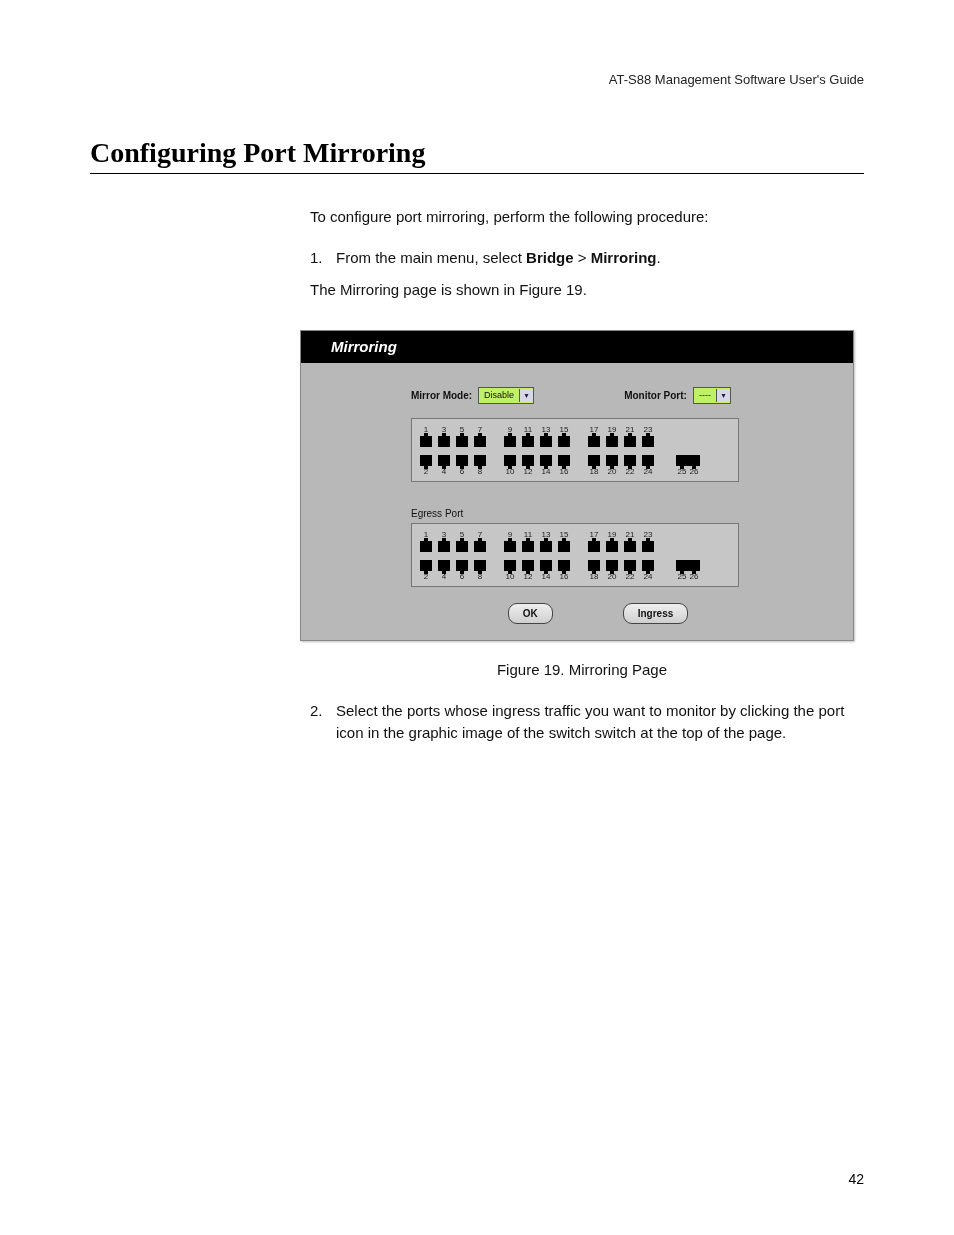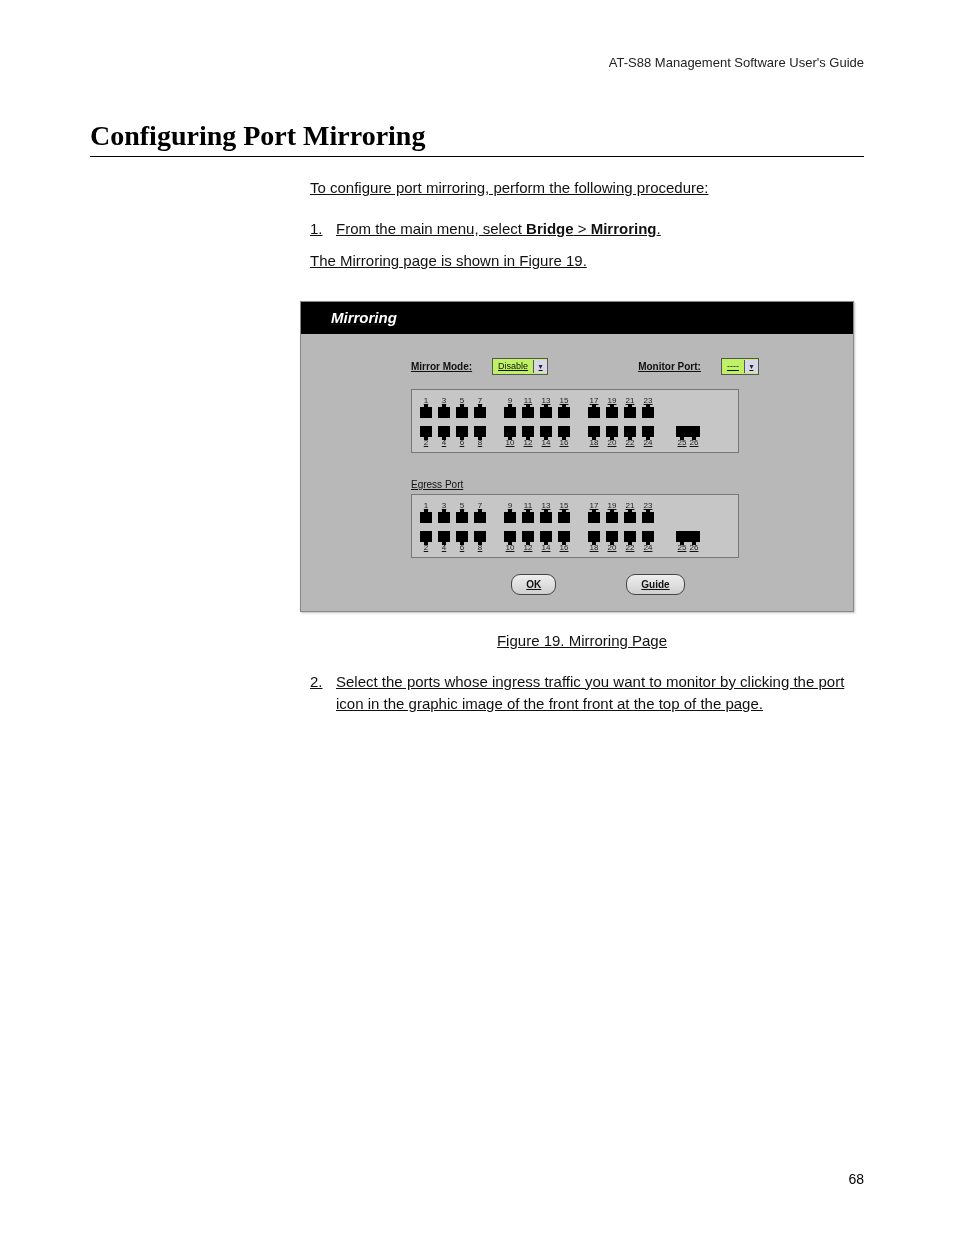--- a/index.html
+++ b/index.html
@@ -8,42 +8,41 @@
     background: #fff;
     font-family: Arial, Helvetica, sans-serif;
     color: #000;
     width: 954px;
   }
   .page {
     width: 954px;
     height: 1235px;
     position: relative;
     box-sizing: border-box;
-    padding: 55px 90px 40px 90px;
+    padding: 72px 90px 40px 90px;
   }
   .running-head {
     text-align: right;
     font-size: 13px;
     color: #222;
   }
   .section-title {
     margin-top: 50px;
     font-family: "Times New Roman", Times, serif;
     font-size: 28px;
     font-weight: bold;
     border-bottom: 1.5px solid #000;
     padding-bottom: 4px;
   }
   .body-block {
     margin-left: 220px;
-    margin-top: 20px;
+    margin-top: 32px;
     font-size: 15px;
     line-height: 1.5;
     color: #111;
-    text-decoration: underline;
   }
   .body-block p { margin: 10px 0; }
   .step { display: flex; margin: 18px 0 6px 0; }
   .step .num { width: 26px; flex: none; }
   .step .txt { flex: 1; }
   .indent { margin-left: 26px; }
   .bold { font-weight: bold; }
   .figure-wrap {
     margin: 28px 0 10px -10px;
   }
@@ -83,21 +82,21 @@
     display: flex;
     align-items: center;
     gap: 90px;
     font-weight: bold;
     font-size: 10px;
     margin-bottom: 14px;
   }
   .ctrl {
     display: flex;
     align-items: center;
-    gap: 20px;
+    gap: 6px;
   }
   .fake-select {
     display: inline-flex;
     align-items: center;
     background: #bef264;
     border: 1px solid #555;
     height: 15px;
     font-size: 9px;
     font-weight: normal;
   }
@@ -443,27 +442,27 @@
                   <div class="port">
                     <div class="jack down"></div>
                     <div class="plabel">26</div>
                   </div>
                 </div>
               </div>
             </div>
 
           <div class="btn-row">
             <span class="pill-btn">OK</span>
-            <span class="pill-btn">Guide</span>
+            <span class="pill-btn">Ingress</span>
           </div>
         </div>
       </div>
       <div class="fig-caption">Figure 19. Mirroring Page</div>
     </div>
 
     <div class="step">
       <div class="num">2.</div>
-      <div class="txt">Select the ports whose ingress traffic you want to monitor by clicking the port icon in the graphic image of the front front at the top of the page.</div>
+      <div class="txt">Select the ports whose ingress traffic you want to monitor by clicking the port icon in the graphic image of the switch switch at the top of the page.</div>
     </div>
   </div>
 
-  <div class="page-num">68</div>
+  <div class="page-num">42</div>
 </div>
 
 </body></html>

